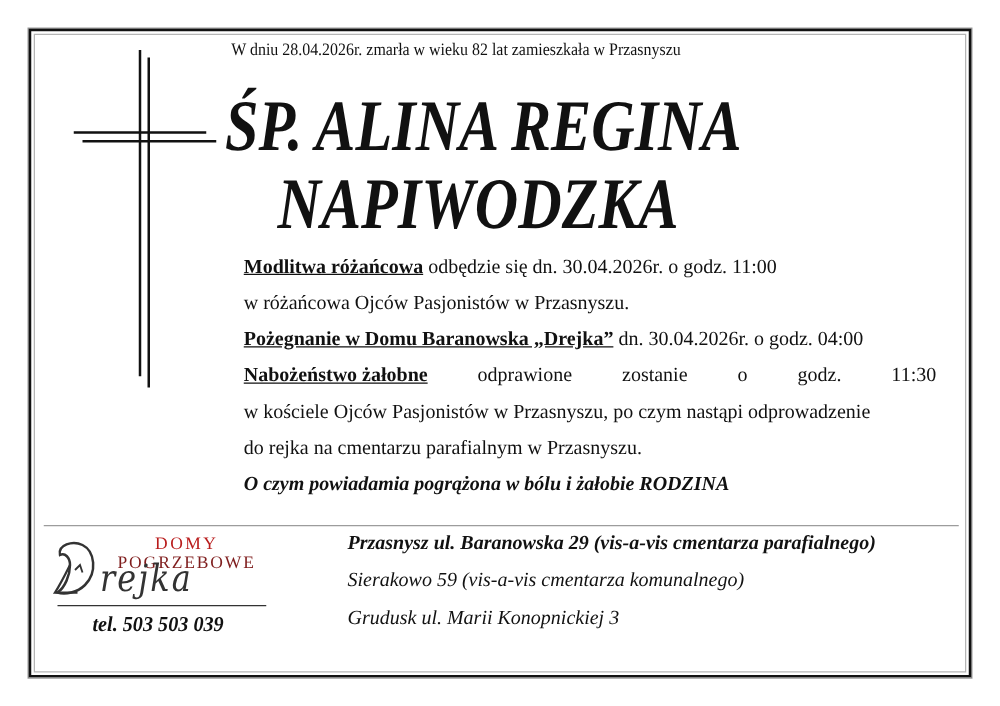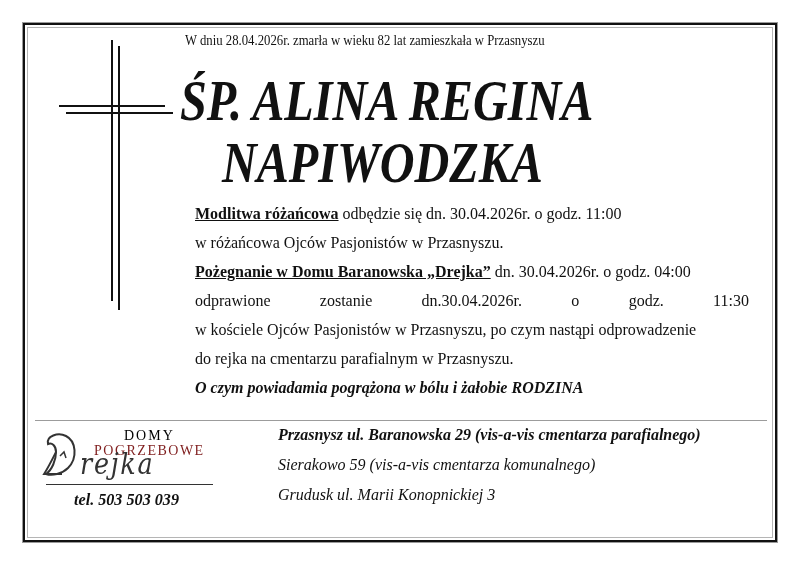--- a/index.html
+++ b/index.html
@@ -25,21 +25,21 @@
     .title-2 { left: 222px; top: 134px; transform: scaleX(0.83); }
 
     .body-line { left: 172px; font-size: 16px; line-height: 18px; transform-origin: left top; margin-left: 23px; }
     .body-line b { text-decoration: underline; }
     .body-line.italic { font-style: italic; font-weight: bold; }
     .just { display: flex; justify-content: space-between; width: 554px; }
 
     .divider { position: absolute; left: 35px; top: 420px; width: 732px; height: 1px; background: #9c9c9c; }
 
     .logo { position: absolute; left: 42px; top: 426px; width: 178px; height: 60px; }
-    .logo-domy { position: absolute; left: 82px; top: 2px; font-size: 14px; letter-spacing: 2px; color: #000000; }
+    .logo-domy { position: absolute; left: 82px; top: 2px; font-size: 14px; letter-spacing: 2px; color: #b91c1c; }
     .logo-pog { position: absolute; left: 52px; top: 17px; font-size: 14px; letter-spacing: 1.5px; color: #7f1d1d; }
     .logo-drejka { position: absolute; left: 34px; top: 22px; font-size: 30px; font-style: italic; color: #333;
                    letter-spacing: 2px; font-family: "DejaVu Serif", serif; font-weight: normal; transform: scaleX(0.85); transform-origin: left top; }
     .logo-d { position: absolute; left: 0px; top: 4px; width: 40px; height: 50px; }
     .logo-line { position: absolute; left: 46px; top: 484px; width: 167px; height: 1px; background: #333; }
 
     .tel { left: 74px; top: 490px; font-size: 17px; font-weight: bold; font-style: italic;
            transform-origin: left top; transform: scaleX(0.95); }
 
     .addr { left: 278px; font-size: 16px; font-style: italic; transform-origin: left top; }
@@ -64,23 +64,23 @@
 <div class="abs title title-2">NAPIWODZKA</div>
 
 <div class="abs body-line" style="top:205px;">
   <b>Modlitwa różańcowa</b><span> odbędzie się dn. 30.04.2026r. o godz. 11:00</span>
 </div>
 <div class="abs body-line" style="top:234px;">w różańcowa Ojców Pasjonistów w Przasnyszu.</div>
 <div class="abs body-line" style="top:263px;">
   <b>Pożegnanie w Domu Baranowska „Drejka”</b><span> dn. 30.04.2026r. o godz. 04:00</span>
 </div>
 <div class="abs body-line just" style="top:292px;">
+  <b>Nabożeństwo żałobne</b>
   <span>odprawione</span>
   <span>zostanie</span>
-  <span>dn.30.04.2026r.</span>
   <span>o</span>
   <span>godz.</span>
   <span>11:30</span>
 </div>
 <div class="abs body-line" style="top:321px;">w kościele Ojców Pasjonistów w Przasnyszu, po czym nastąpi odprowadzenie</div>
 <div class="abs body-line" style="top:350px;">do rejka na cmentarzu parafialnym w Przasnyszu.</div>
 <div class="abs body-line italic" style="top:379px;">O czym powiadamia pogrążona w bólu i żałobie RODZINA</div>
 
 <div class="divider"></div>
 

